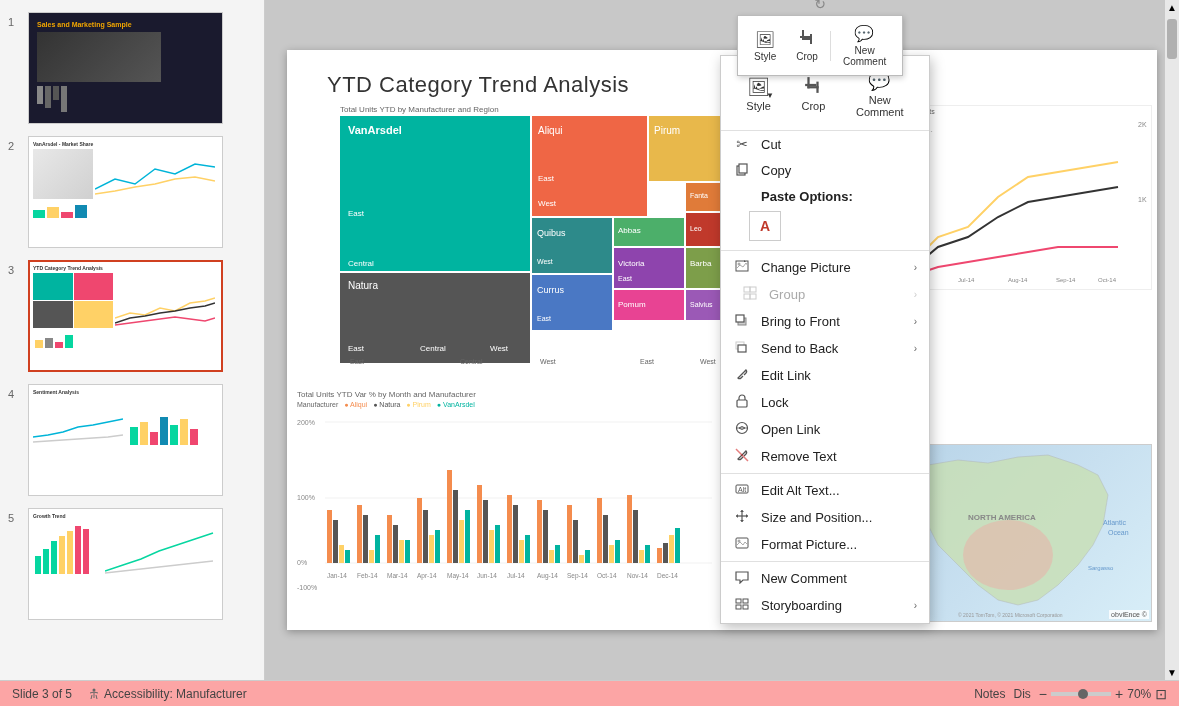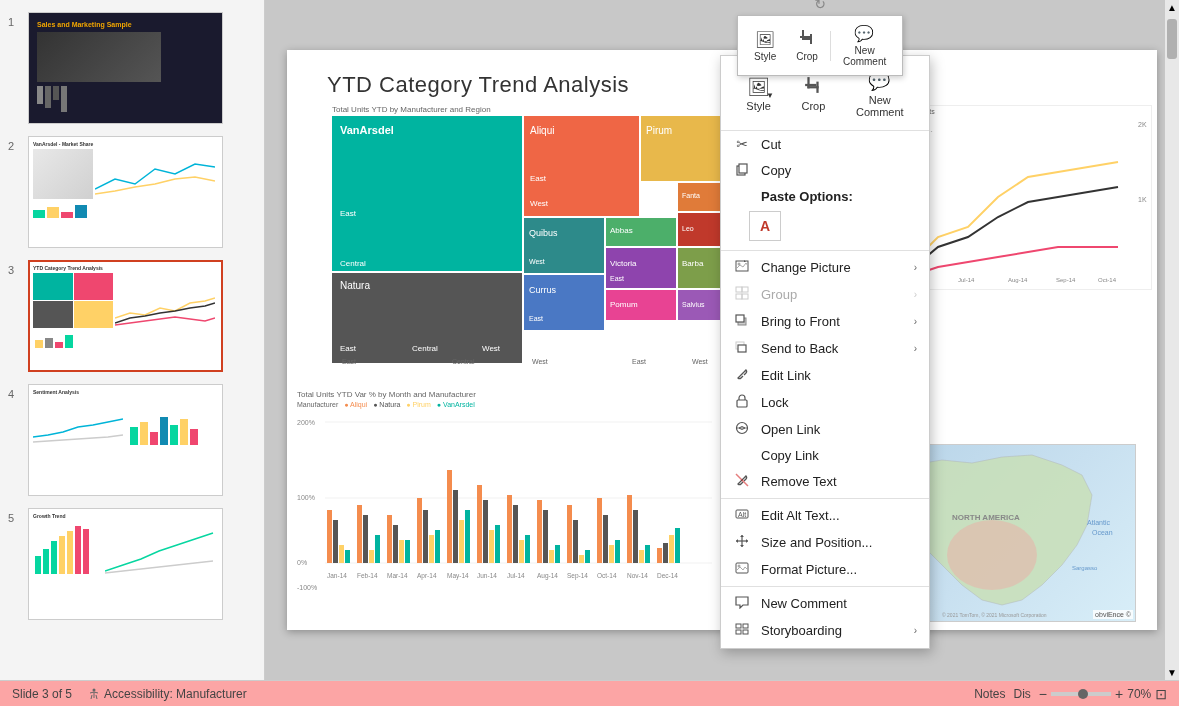--- a/index.html
+++ b/index.html
@@ -18,21 +18,21 @@
     .thumb-box.dark { background: #1a1a2e; }
 
     
     .canvas-area { flex: 1; background: #c8c8c8; display: flex; align-items: center; justify-content: center; position: relative; overflow: hidden; }
     .slide-canvas { width: 870px; height: 580px; background: white; position: relative; box-shadow: 0 2px 8px rgba(0,0,0,0.3); overflow: hidden; }
 
     
     .context-menu { position: absolute; top: 55px; left: 455px; background: white; border: 1px solid #ccc; box-shadow: 2px 4px 12px rgba(0,0,0,0.25); width: 210px; z-index: 100; padding: 4px 0; }
     .toolbar-btn { display: flex; flex-direction: column; align-items: center; gap: 2px; cursor: pointer; padding: 4px 8px; border-radius: 3px; font-size: 11px; color: #333; }
     .menu-item { display: flex; align-items: center; padding: 5px 12px; cursor: pointer; gap: 10px; color: #222; font-size: 13px; position: relative; }
-    .menu-item.disabled { color: #aaa; }
+    .menu-item.disabled { color: #aaa; margin-left: 8px; }
     .menu-item .arrow { margin-left: auto; font-size: 10px; color: #666; }
     .menu-separator { height: 1px; background: #e0e0e0; margin: 3px 0; }
     .menu-icon { width: 18px; text-align: center; font-size: 14px; color: #555; flex-shrink: 0; }
 
     
     .float-toolbar { position: absolute; top: 15px; left: 455px; background: white; border: 1px solid #ccc; box-shadow: 2px 2px 6px rgba(0,0,0,0.2); display: flex; padding: 4px 8px; gap: 4px; z-index: 101; }
 
     
     .slide-title { position: absolute; top: 22px; left: 40px; font-size: 22px; font-weight: 300; color: #333; letter-spacing: 0.5px; }
 
@@ -180,21 +180,21 @@
         </div>
       </div>
     </div>
 
     <div class="canvas-area">
 
       <div class="slide-canvas">
 
         <div class="slide-title">YTD Category Trend Analysis</div>
 
-        <div style="position:absolute;top:55px;left:10px;width:420px;height:270px;padding-left:35px;">
+        <div style="position:absolute;top:55px;left:18px;width:420px;height:270px;padding-left:35px;">
           <div style="font-size:8px;color:#666;margin-bottom:2px;">Total Units YTD by Manufacturer and Region</div>
           <svg width="410" height="250" viewBox="0 0 410 250">
 
             <rect x="0" y="0" width="190" height="155" fill="#00b4a0"></rect>
             <text x="8" y="18" fill="white" font-size="11" font-weight="bold">VanArsdel</text>
             <text x="8" y="100" fill="white" font-size="8">East</text>
             <text x="8" y="150" fill="white" font-size="8">Central</text>
 
             <rect x="192" y="0" width="115" height="100" fill="#ef6645"></rect>
             <text x="198" y="18" fill="white" font-size="10">Aliqui</text>
@@ -357,21 +357,21 @@
             <polyline points="10,155 40,130 70,120 100,100 130,85 160,80 190,75 220,70" stroke="#333" fill="none" stroke-width="2"></polyline>
             <polyline points="10,160 40,150 70,145 100,140 130,135 160,130 190,130 220,130" stroke="#ef476f" fill="none" stroke-width="2"></polyline>
             <text x="10" y="165" fill="#888" font-size="6">Jun-14</text>
             <text x="60" y="165" fill="#888" font-size="6">Jul-14</text>
             <text x="110" y="165" fill="#888" font-size="6">Aug-14</text>
             <text x="158" y="165" fill="#888" font-size="6">Sep-14</text>
             <text x="200" y="165" fill="#888" font-size="6">Oct-14</text>
           </svg>
         </div>
 
-        <div style="position:absolute;bottom:8px;right:21px;width:255px;height:178px;background:linear-gradient(135deg,#b8d4e8,#c8e0f0,#d8eef8);border:1px solid #ccc;overflow:hidden;">
+        <div style="position:absolute;bottom:8px;right:5px;width:255px;height:178px;background:linear-gradient(135deg,#b8d4e8,#c8e0f0,#d8eef8);border:1px solid #ccc;overflow:hidden;">
           <svg width="255" height="178" viewBox="0 0 255 178">
 
             <path d="M30,20 L60,15 L90,18 L120,12 L150,10 L180,20 L200,30 L210,50 L205,80 L195,100 L180,120 L160,140 L140,155 L120,160 L100,155 L80,140 L60,120 L40,100 L25,70 L20,45 Z" fill="#c9e0b4" stroke="#aaa" stroke-width="0.5" opacity="0.8"></path>
 
             <rect x="0" y="0" width="255" height="178" fill="none"></rect>
 
             <text x="205" y="80" fill="#6699cc" font-size="7">Atlantic</text>
             <text x="210" y="90" fill="#6699cc" font-size="7">Ocean</text>
 
             <text x="70" y="75" fill="#888" font-size="8" font-weight="bold">NORTH AMERICA</text>
@@ -540,24 +540,20 @@
           <span class="menu-icon">
             <svg width="14" height="14" viewBox="0 0 14 14">
                 <circle cx="7" cy="7" r="5.5" fill="none" stroke="#555" stroke-width="1.2"></circle>
                 <path d="M4,7 Q7,4 10,7 Q7,10 4,7" fill="none" stroke="#555" stroke-width="1"></path>
                 <line x1="1.5" y1="7" x2="12.5" y2="7" stroke="#555" stroke-width="0.8"></line>
               </svg>
           </span>
           <span>Open Link</span>
         </div>
 
-        <div class="menu-item">
-          <span class="menu-icon"></span>
-          <span>Copy Link</span>
-        </div>
 
         <div class="menu-item">
           <span class="menu-icon">
             <svg width="14" height="14" viewBox="0 0 14 14">
                 <path d="M5,9 L3,11 A2,2 0 0,0 6,11 L8,9" stroke="#555" stroke-width="1.3" fill="none"></path>
                 <path d="M9,5 L11,3 A2,2 0 0,1 11,6 L9,8" stroke="#555" stroke-width="1.3" fill="none"></path>
                 <line x1="5" y1="9" x2="9" y2="5" stroke="#555" stroke-width="1.3"></line>
                 <line x1="1" y1="1" x2="13" y2="13" stroke="#c00" stroke-width="1.5" opacity="0.5"></line>
               </svg>
           </span>

